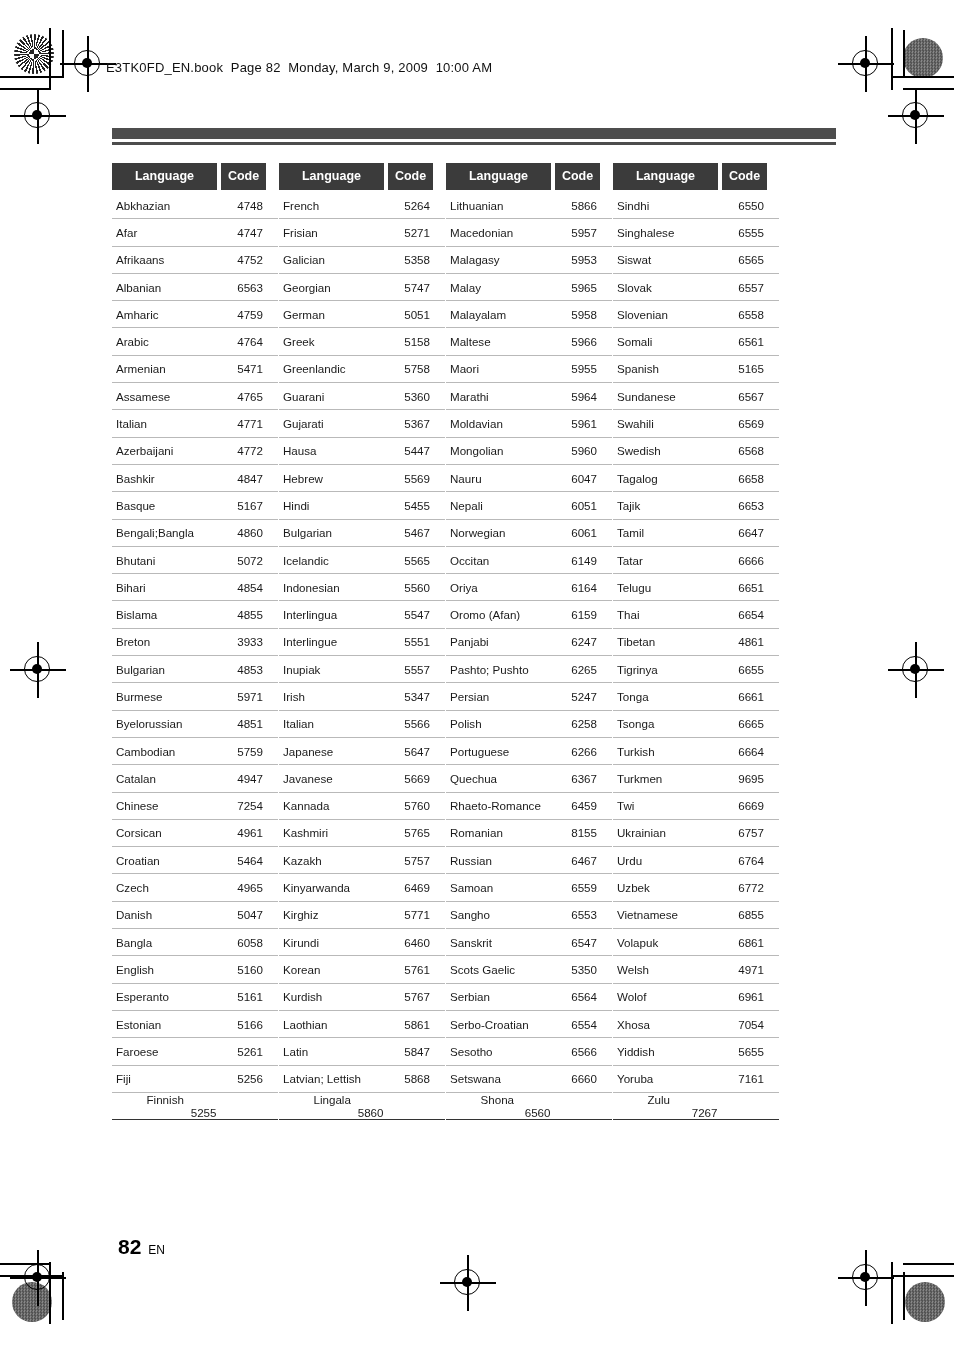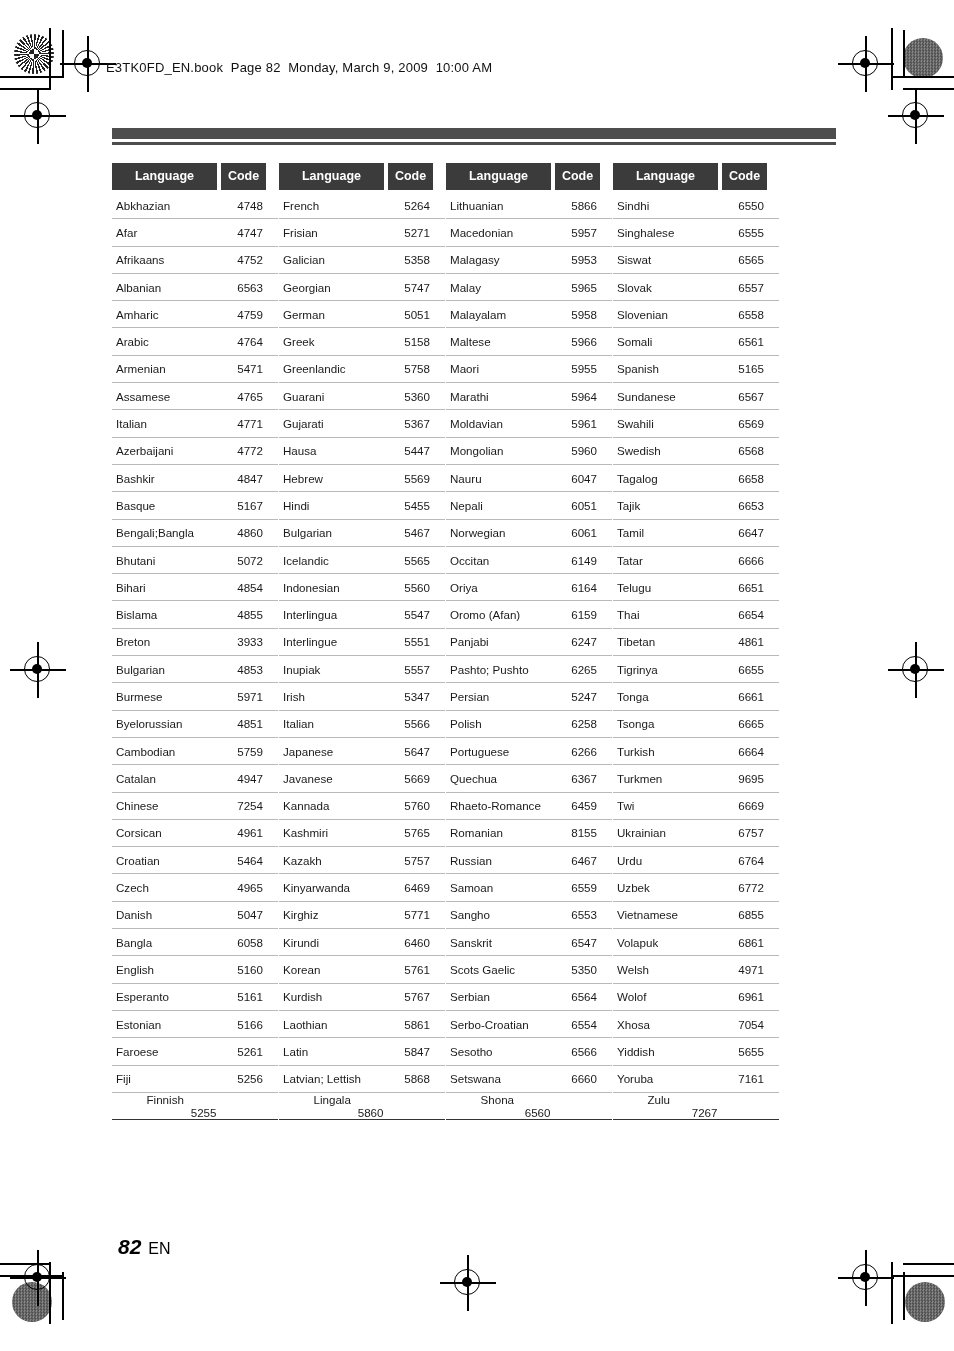--- a/index.html
+++ b/index.html
@@ -171,24 +171,23 @@
     left: 118px;
     bottom: 92px;
     display: flex;
     align-items: baseline;
     gap: 7px;
   }
   .footer .pg {
     font-size: 21px;
     font-weight: bold;
     color: #000;
-    font-style: italic;
   }
   .footer .en {
-    font-size: 16px;
+    font-size: 12px;
     color: #000;
   }
 </style>
 </head>
 <body>
 
 <div id="page">
 
   <div class="halftone star" style="left:14px; top:34px;"></div>
   <div class="halftone" style="left:903px; top:38px;"></div>

